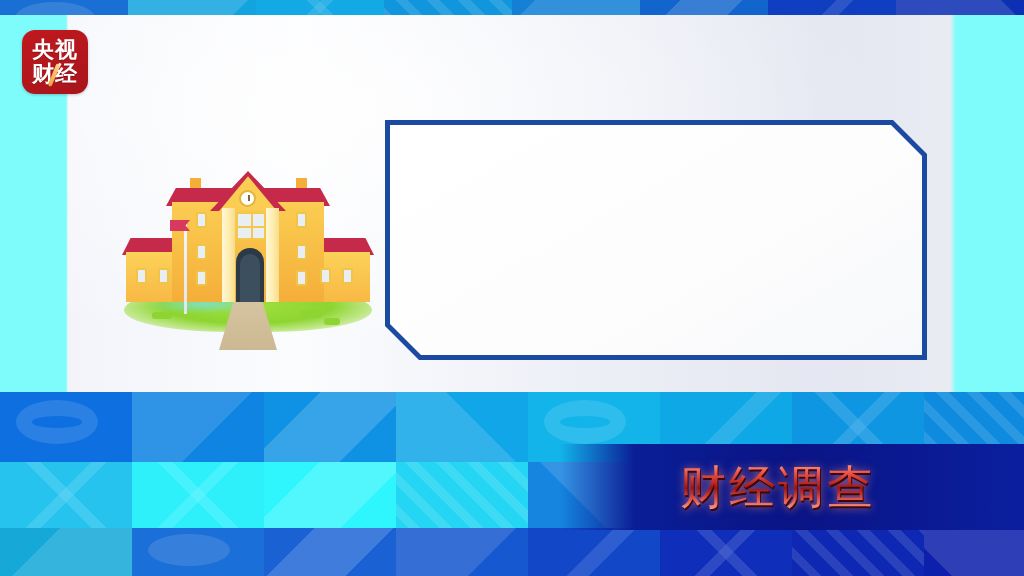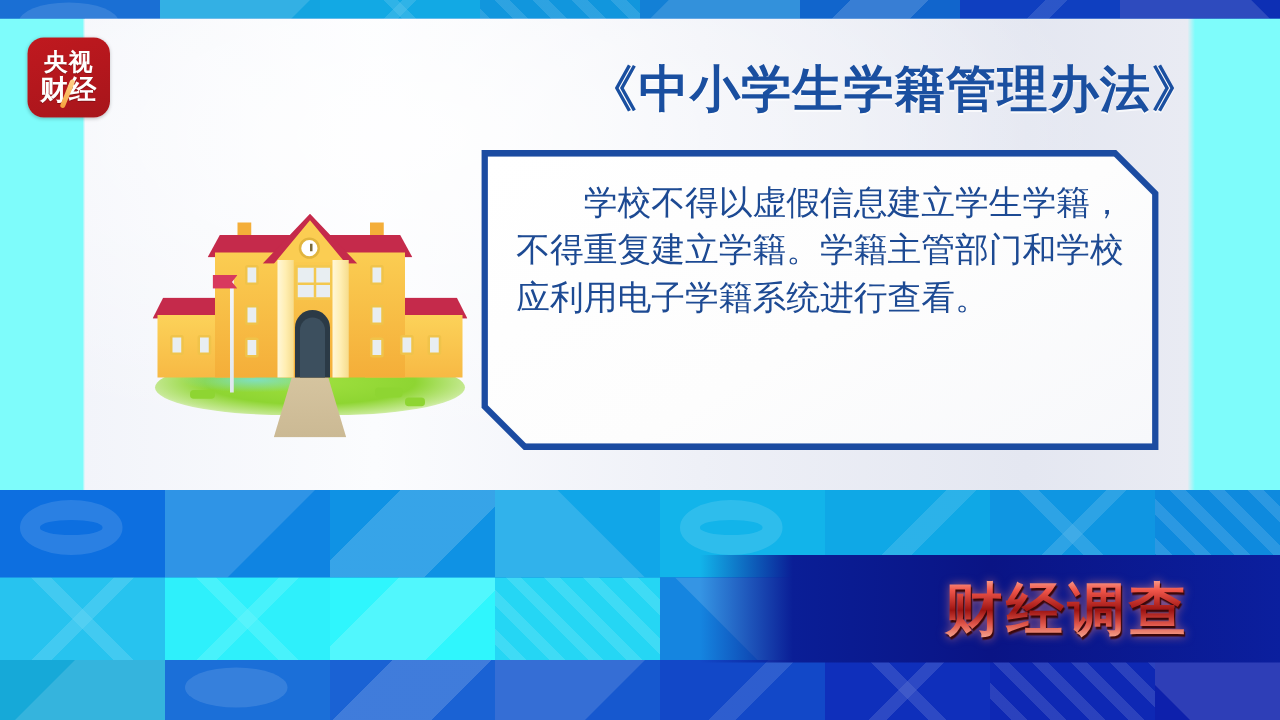--- a/index.html
+++ b/index.html
@@ -53,21 +53,21 @@
     border-radius:13px;
     box-shadow:0 1px 3px rgba(0,0,0,.22);
     display:flex;flex-direction:column;align-items:center;justify-content:center;
     overflow:hidden;
   }
   .logo-l1,.logo-l2{
     color:#fff;font-weight:bold;letter-spacing:1px;line-height:1;
     font-family:"DejaVu Sans","Liberation Sans",sans-serif;
     text-shadow:0 1px 0 rgba(0,0,0,.25);
   }
-  .logo-l1{font-size:19px;margin-bottom:2px;}
+  .logo-l1{font-size:22px;margin-bottom:2px;}
   .logo-l2{font-size:22px;}
   .logo-slash{
     position:absolute;left:30px;top:33px;width:4px;height:24px;
     background:linear-gradient(#ffd28a,#f6a23c);transform:rotate(22deg);border-radius:2px;
   }
 
   
   .headline{
     position:absolute;left:470px;top:44px;width:480px;
     font-family:"DejaVu Sans","Liberation Sans",sans-serif;
@@ -155,24 +155,24 @@
   .flag{position:absolute;left:52px;top:60px;width:20px;height:11px;background:#d8395e;
     -webkit-clip-path:polygon(0 0,100% 0,78% 50%,100% 100%,0 100%);clip-path:polygon(0 0,100% 0,78% 50%,100% 100%,0 100%);}
   .bush{position:absolute;background:#8ed532;border-radius:3px;}
 
   
   .show-banner{
     position:absolute;left:560px;top:444px;width:464px;height:86px;
     background:linear-gradient(90deg,rgba(10,30,150,0) 0%,#0a1e96 16%,#0a1485 50%,#0b1f9e 100%);
   }
   .show-title{
-    position:absolute;left:652px;top:456px;width:300px;height:62px;
+    position:absolute;left:680px;top:456px;width:300px;height:62px;
     font-family:"DejaVu Sans","Liberation Sans",sans-serif;
-    font-size:46px;font-weight:bold;letter-spacing:3px;line-height:62px;
-    text-align:right;
+    font-size:46px;font-weight:normal;letter-spacing:3px;line-height:62px;
+    text-align:left;
     color:#e8403a;
     background:linear-gradient(#ffd9c0 2%,#f1564a 26%,#9d1412 52%,#e0564a 70%,#ffc9ae 96%);
     -webkit-background-clip:text;background-clip:text;-webkit-text-fill-color:transparent;
     text-shadow:0 0 0 rgba(0,0,0,0);
     filter:drop-shadow(1px 2px 0 #3c0709) drop-shadow(0 0 4px rgba(255,140,120,.55));
   }
 </style>
 </head>
 <body>
 
@@ -284,21 +284,20 @@
   <div class="panel">
     <div class="panel-sheen"></div>
   </div>
 
   <div class="logo">
     <div class="logo-l1">央视</div>
     <div class="logo-l2">财经</div>
     <div class="logo-slash"></div>
   </div>
 
-  <div class="headline">《中小学生学籍管理办法》</div>
 
   <div class="school">
     <div class="sch-ground"></div>
     <div class="sch-ground2"></div>
     <div class="bush" style="left:182px;top:150px;width:22px;height:8px;"></div>
     <div class="bush" style="left:206px;top:158px;width:16px;height:7px;"></div>
     <div class="bush" style="left:34px;top:152px;width:20px;height:7px;"></div>
     <div class="sch-path"></div>
 
     <div class="wing-roof l"></div>
@@ -332,20 +331,19 @@
     <div class="door-in"></div>
 
     <div class="pole"></div>
     <div class="flag"></div>
   </div>
 
   <div class="card-wrap">
     <div class="card-outer"></div>
     <div class="card-inner"></div>
     <div class="card-text">
-      <div class="card-body">学校不得以虚假信息建立学生学籍，不得重复建立学籍。学籍主管部门和学校应利用电子学籍系统进行查看。</div>
     </div>
   </div>
 
   <div class="show-banner"></div>
   <div class="show-title">财经调查</div>
 
 </div>
 
 </body></html>

